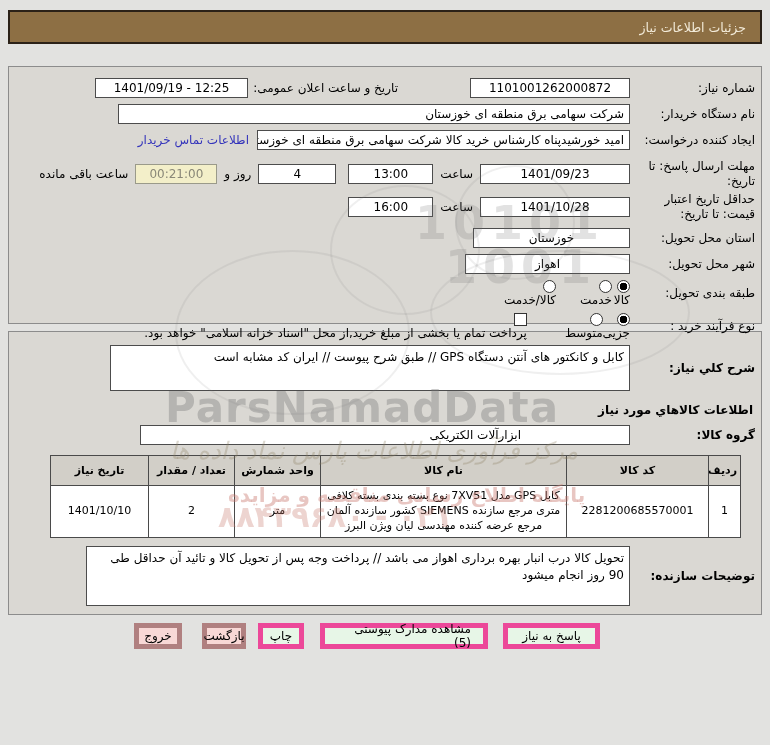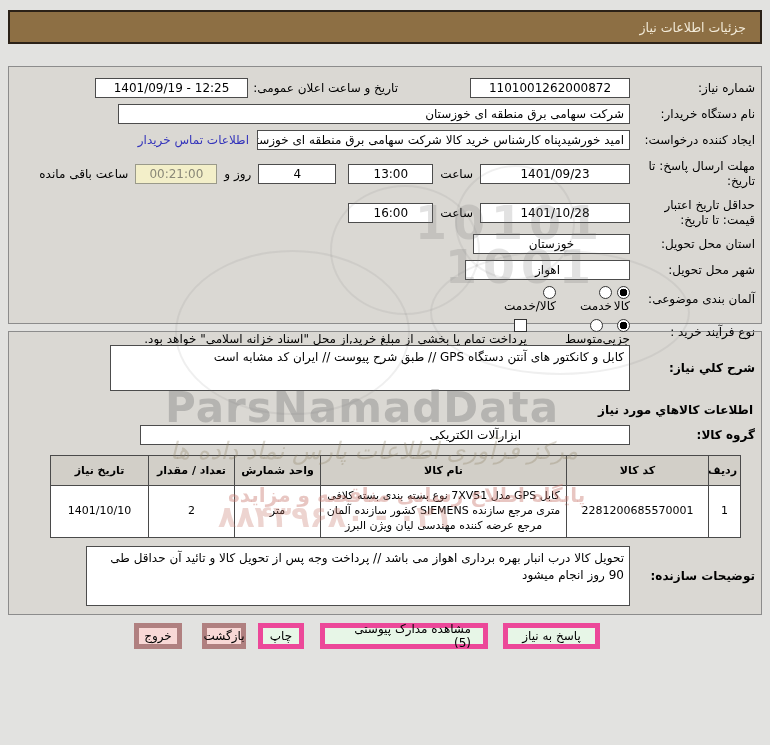--- a/index.html
+++ b/index.html
@@ -151,39 +151,39 @@
     <div class="ibox center num" style="width:150px">1401/09/23</div>
     <span class="inline-txt">ساعت</span>
     <div class="ibox center num" style="width:85px">13:00</div>
     <div style="width:12px"></div>
     <div class="ibox center num" style="width:78px">4</div>
     <span class="inline-txt">روز و</span>
     <div class="ibox countdown center num" style="width:82px">00:21:00</div>
     <span class="inline-txt">ساعت باقی مانده</span>
   </div>
 
-  <div class="row" style="margin-top:9px">
+  <div class="row" style="margin-top:3px">
     <div class="lbl">حداقل تاریخ اعتبار قیمت: تا تاریخ:</div>
     <div class="ibox center num" style="width:150px">1401/10/28</div>
     <span class="inline-txt">ساعت</span>
     <div class="ibox center num" style="width:85px">16:00</div>
   </div>
 
   <div class="row">
     <div class="lbl">استان محل تحویل:</div>
     <div class="ibox center" style="width:157px">خوزستان</div>
   </div>
 
   <div class="row">
     <div class="lbl">شهر محل تحویل:</div>
     <div class="ibox center" style="width:165px">اهواز</div>
   </div>
 
   <div class="row">
-    <div class="lbl">آلمان بندی موضوعی:</div>
+    <div class="lbl">طبقه بندی تحویل:</div>
     <div class="opt" style="margin-left:0">
       <span class="radio selected"></span>
       <span>کالا</span>
     </div>
     <div class="opt">
       <span class="radio"></span>
       <span>خدمت</span>
     </div>
     <div class="opt">
       <span class="radio"></span>

